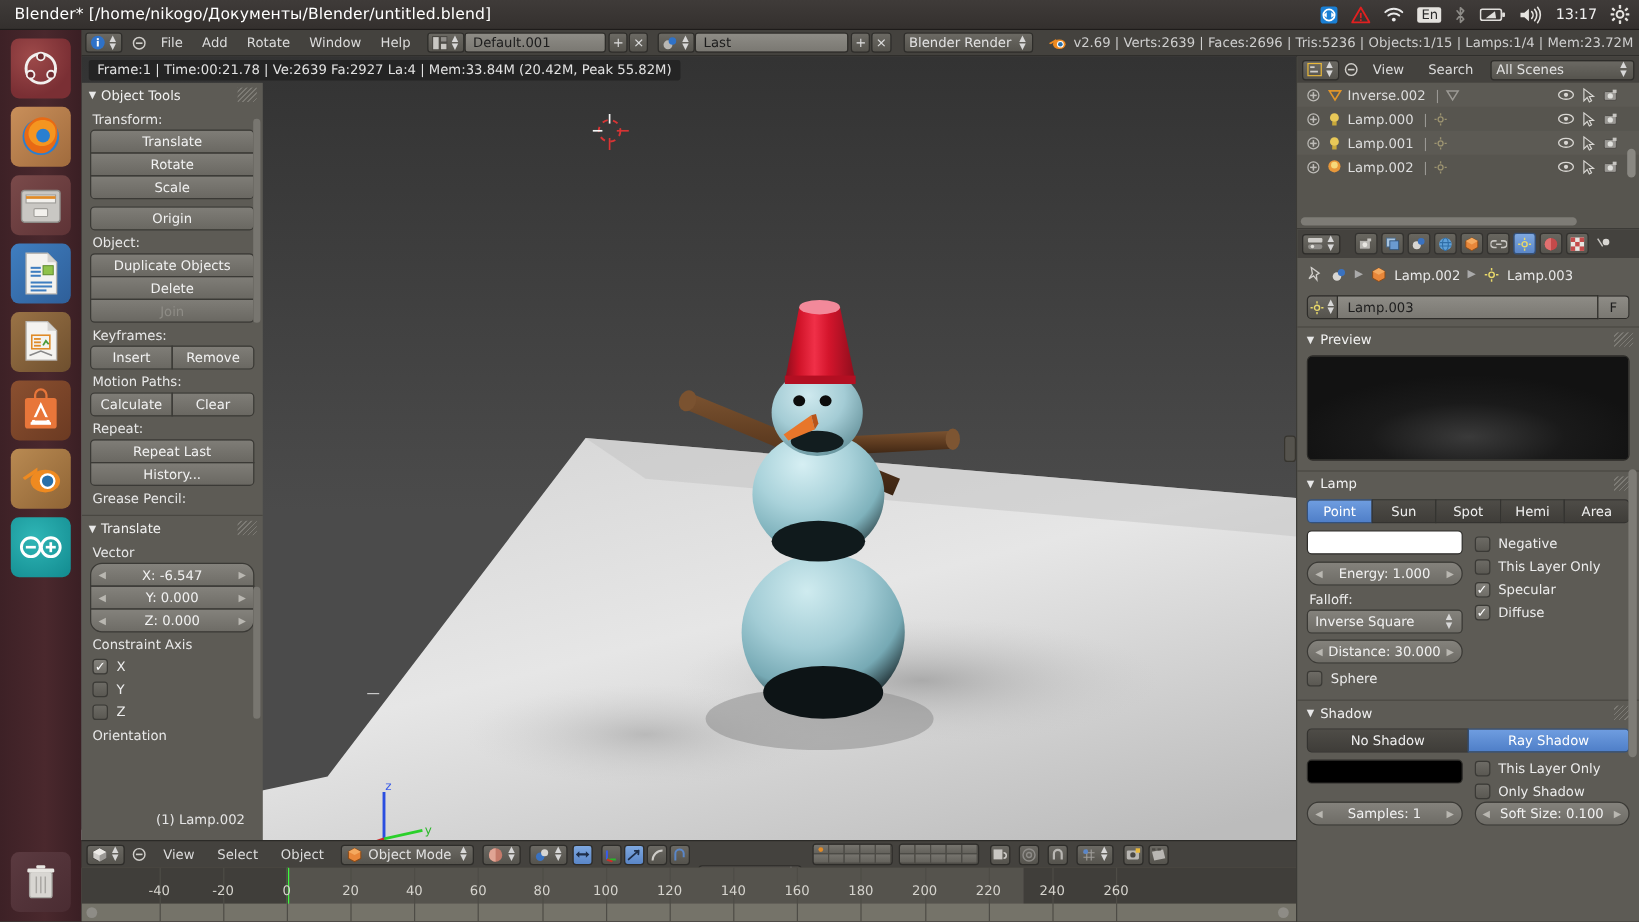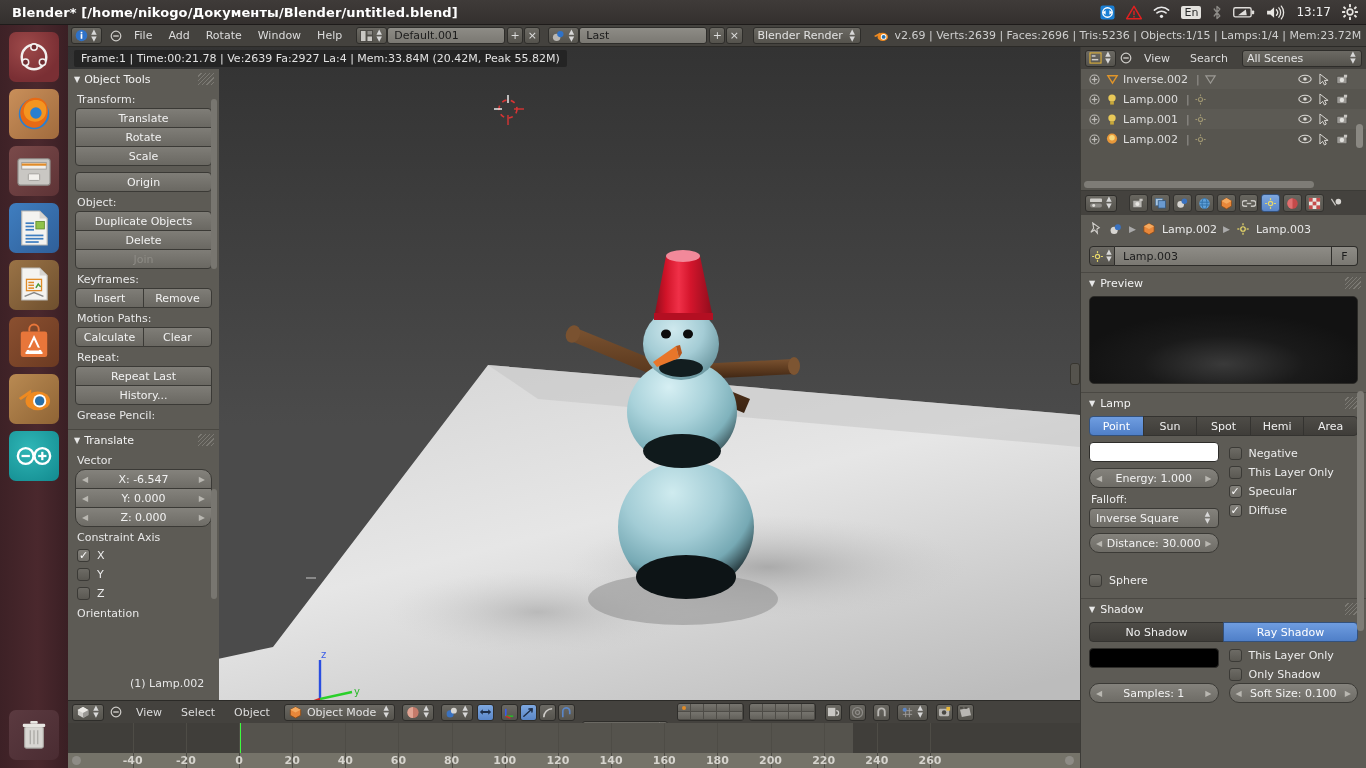--- a/index.html
+++ b/index.html
@@ -13,21 +13,21 @@
   #root { position:relative; width:1366px; height:768px; }
 
   
   #unity-panel {
     position:absolute; left:0; top:0; width:1366px; height:25px;
     background:linear-gradient(to bottom,#3f3b39 0%,#34302e 100%);
     border-bottom:1px solid #1e1b1a;
     display:flex; align-items:center;
   }
   #win-title {
-    margin-left:12px; font-size:13px; font-weight:bold; color:#ffffff;
+    margin-left:12px; font-size:13px; font-weight:normal; color:#ffffff;
     letter-spacing:0.1px; white-space:nowrap;
   }
   #tray { margin-left:auto; display:flex; align-items:center; gap:11px; padding-right:8px; }
   .tray-ico { display:flex; align-items:center; justify-content:center; height:25px; }
   #clock { font-size:12px; color:#f0f0f0; }
 
   
   #launcher {
     position:absolute; left:0; top:25px; width:68px; height:743px;
     background:linear-gradient(to right,#3d2126 0%,#4a282d 55%,#3a1f24 100%);
@@ -212,21 +212,21 @@
   .colorbox { height:20px; border-radius:4px; border:1px solid #2e2d2a; }
   .rnd { border-radius:10px !important; }
   #props-scroll { position:absolute; right:2px; top:200px; width:7px; height:240px;
                   background:#7e7c76; border-radius:4px; }
 
   
   #timeline { position:absolute; left:0; top:698px; width:1012px; height:70px; background:#4a4844; }
   #tl-ruler { position:relative; height:45px; background:#55534d; overflow:hidden; }
   .tl-shade { position:absolute; top:0; bottom:0; background:#403e3a; }
   .tl-tick { position:absolute; top:0; bottom:0; width:1px; background:#4e4c46; }
-  .tl-lbl { position:absolute; bottom:1px; transform:translateX(-50%); font-size:11px; color:#d6d4ce;font-weight:bold; }
+  .tl-lbl { position:absolute; bottom:19px; transform:translateX(-50%); font-size:11px; color:#d6d4ce; }
   #tl-cursor { position:absolute; top:0; height:31px; width:2px; background:#3efb3e; }
   #tl-base { position:absolute; left:0; right:0; bottom:0; height:15px; background:#757369; }
   .tl-knob { position:absolute; bottom:3px; width:9px; height:9px; border-radius:50%; background:#8e8c86; }
   svg { display:block; }
 </style>
 </head>
 <body>
 
 <div id="root">
 
@@ -1240,21 +1240,21 @@
               <span class="updown">
                   <b>▲</b>
                   <b>▼</b>
                 </span>
             </div>
             <div class="numfield rnd" style="margin-top:5px;">
               <span class="ar">◀</span>
               <span>Distance: 30.000</span>
               <span class="ar">▶</span>
             </div>
-            <div class="chkrow" style="padding-left:0;padding-top:21px;">
+            <div class="chkrow" style="padding-left:0;padding-top:6px;">
               <span class="chk"></span>
               <span>Sphere</span>
             </div>
           </div>
           <div class="col" style="padding-top:2px;">
             <div class="chkrow" style="padding-left:0;">
               <span class="chk"></span>
               <span>Negative</span>
             </div>
             <div class="chkrow" style="padding-left:0;">

